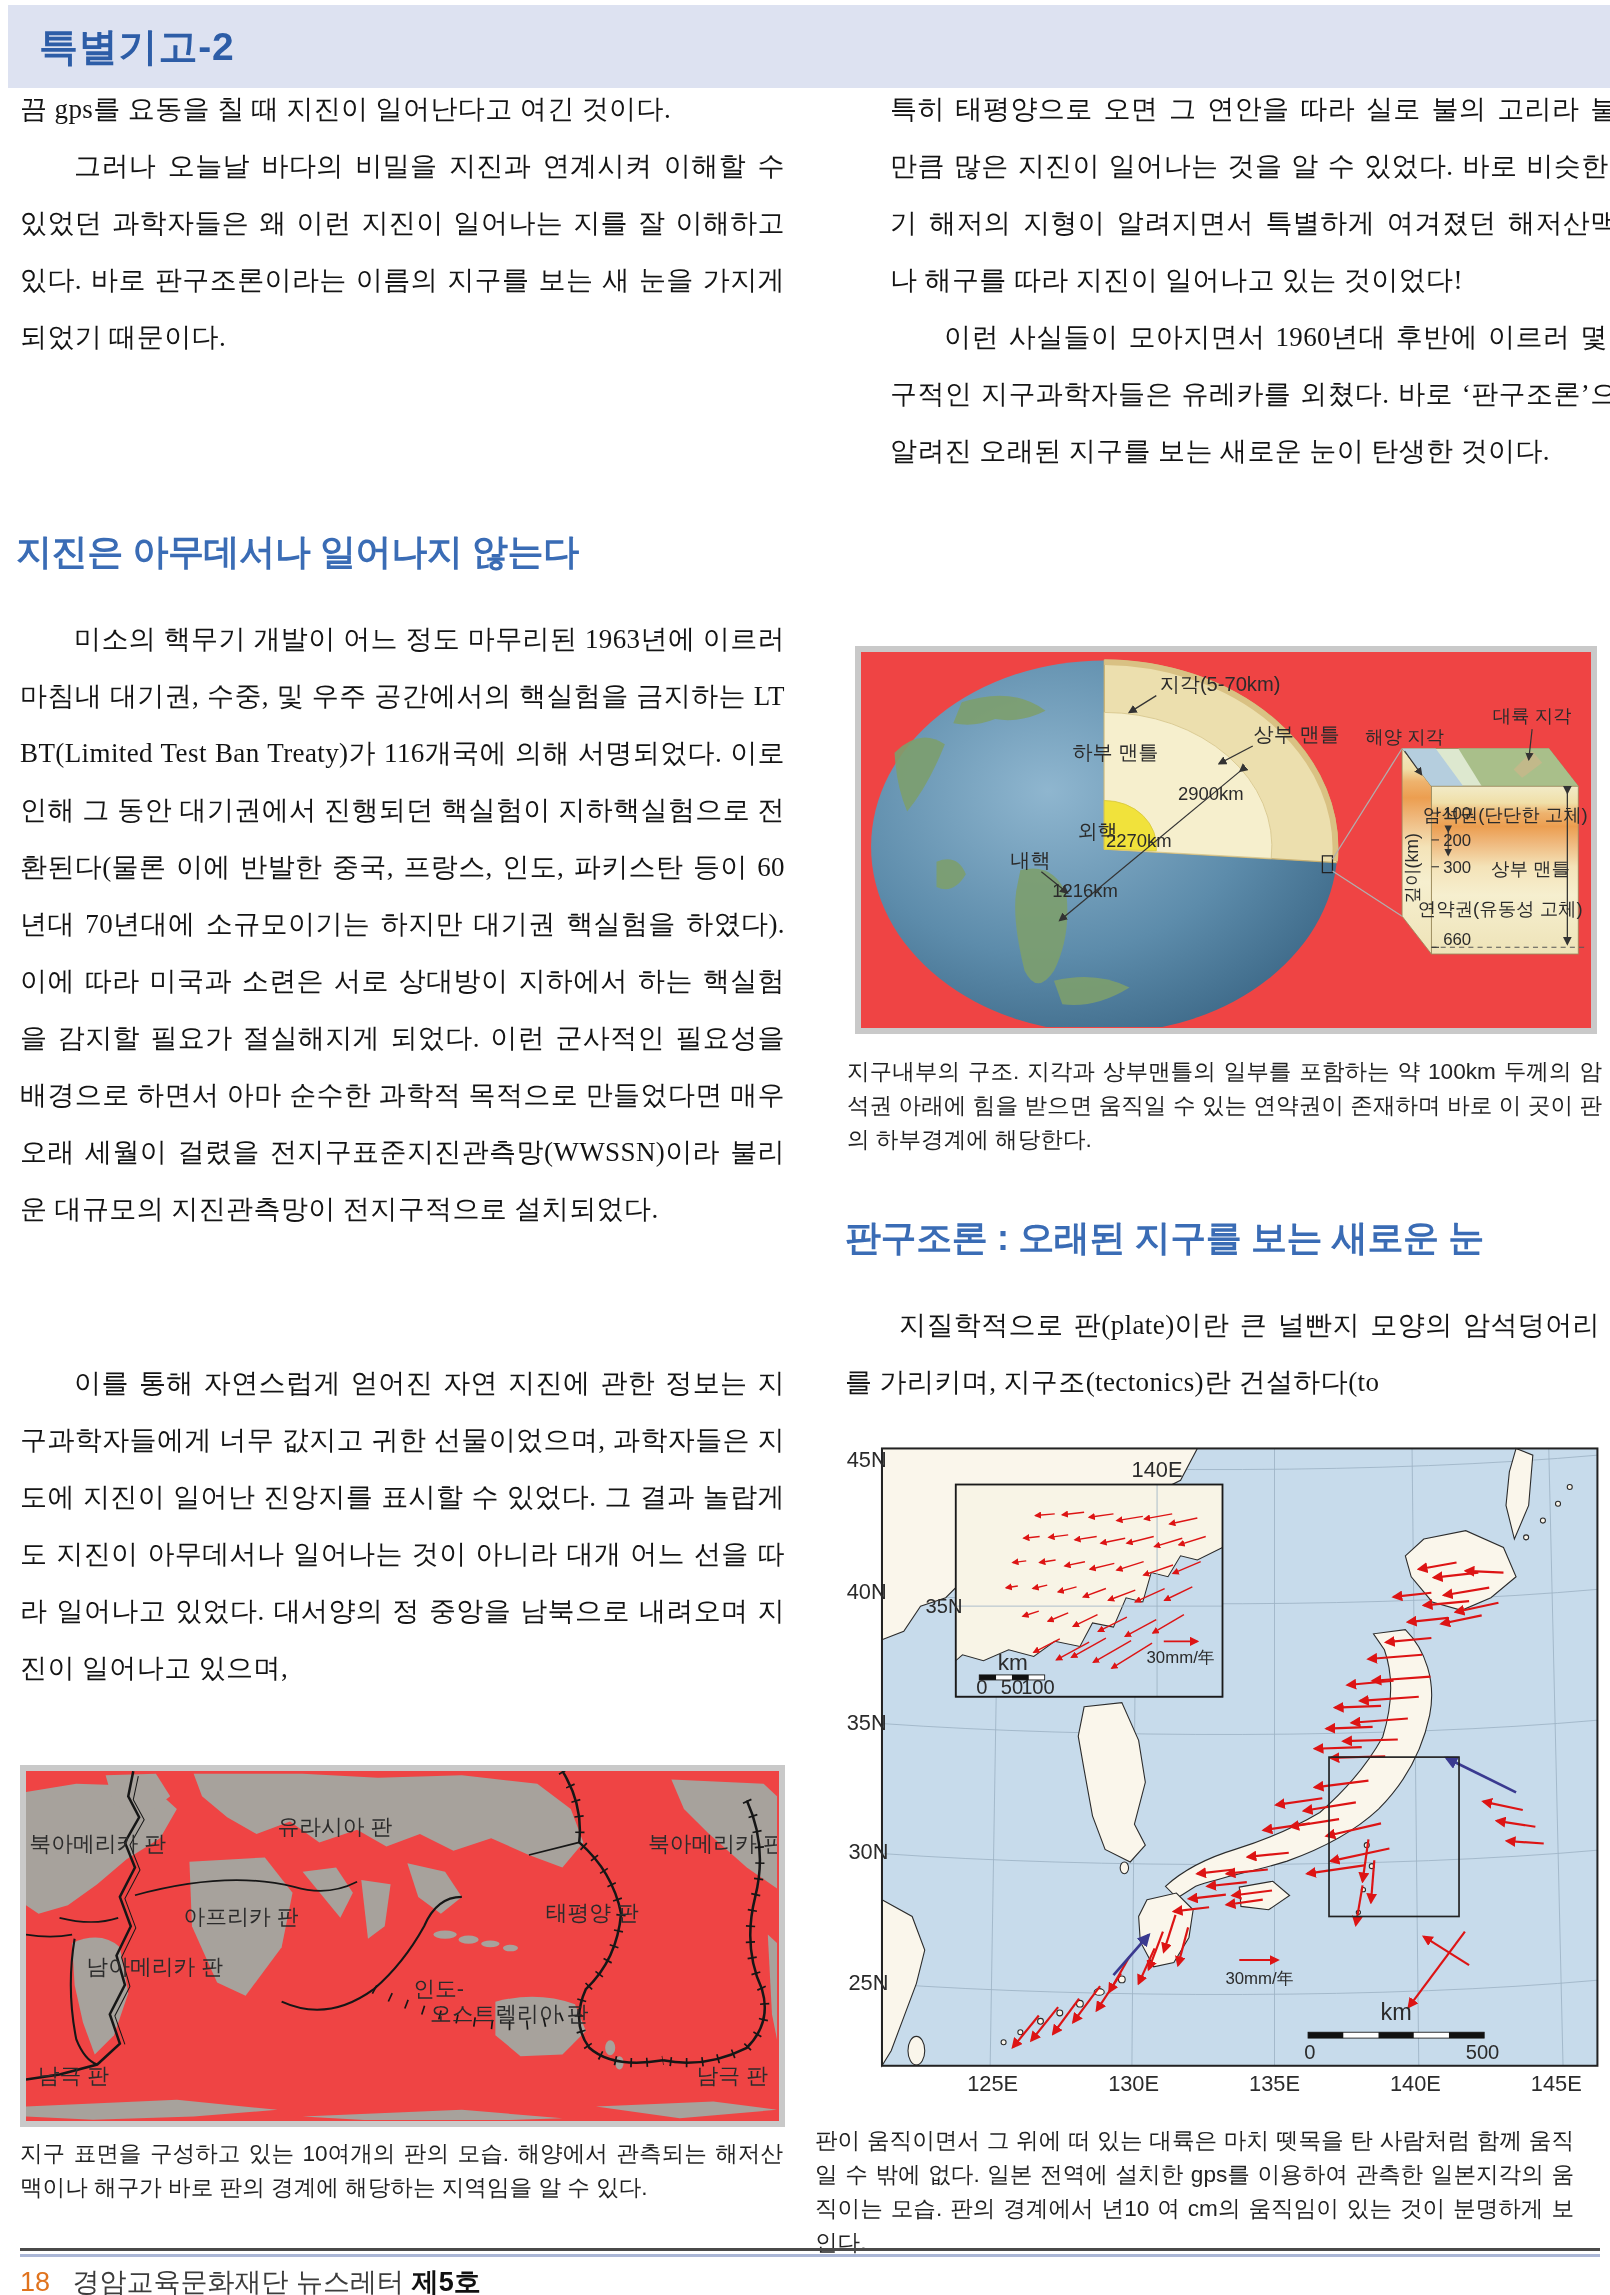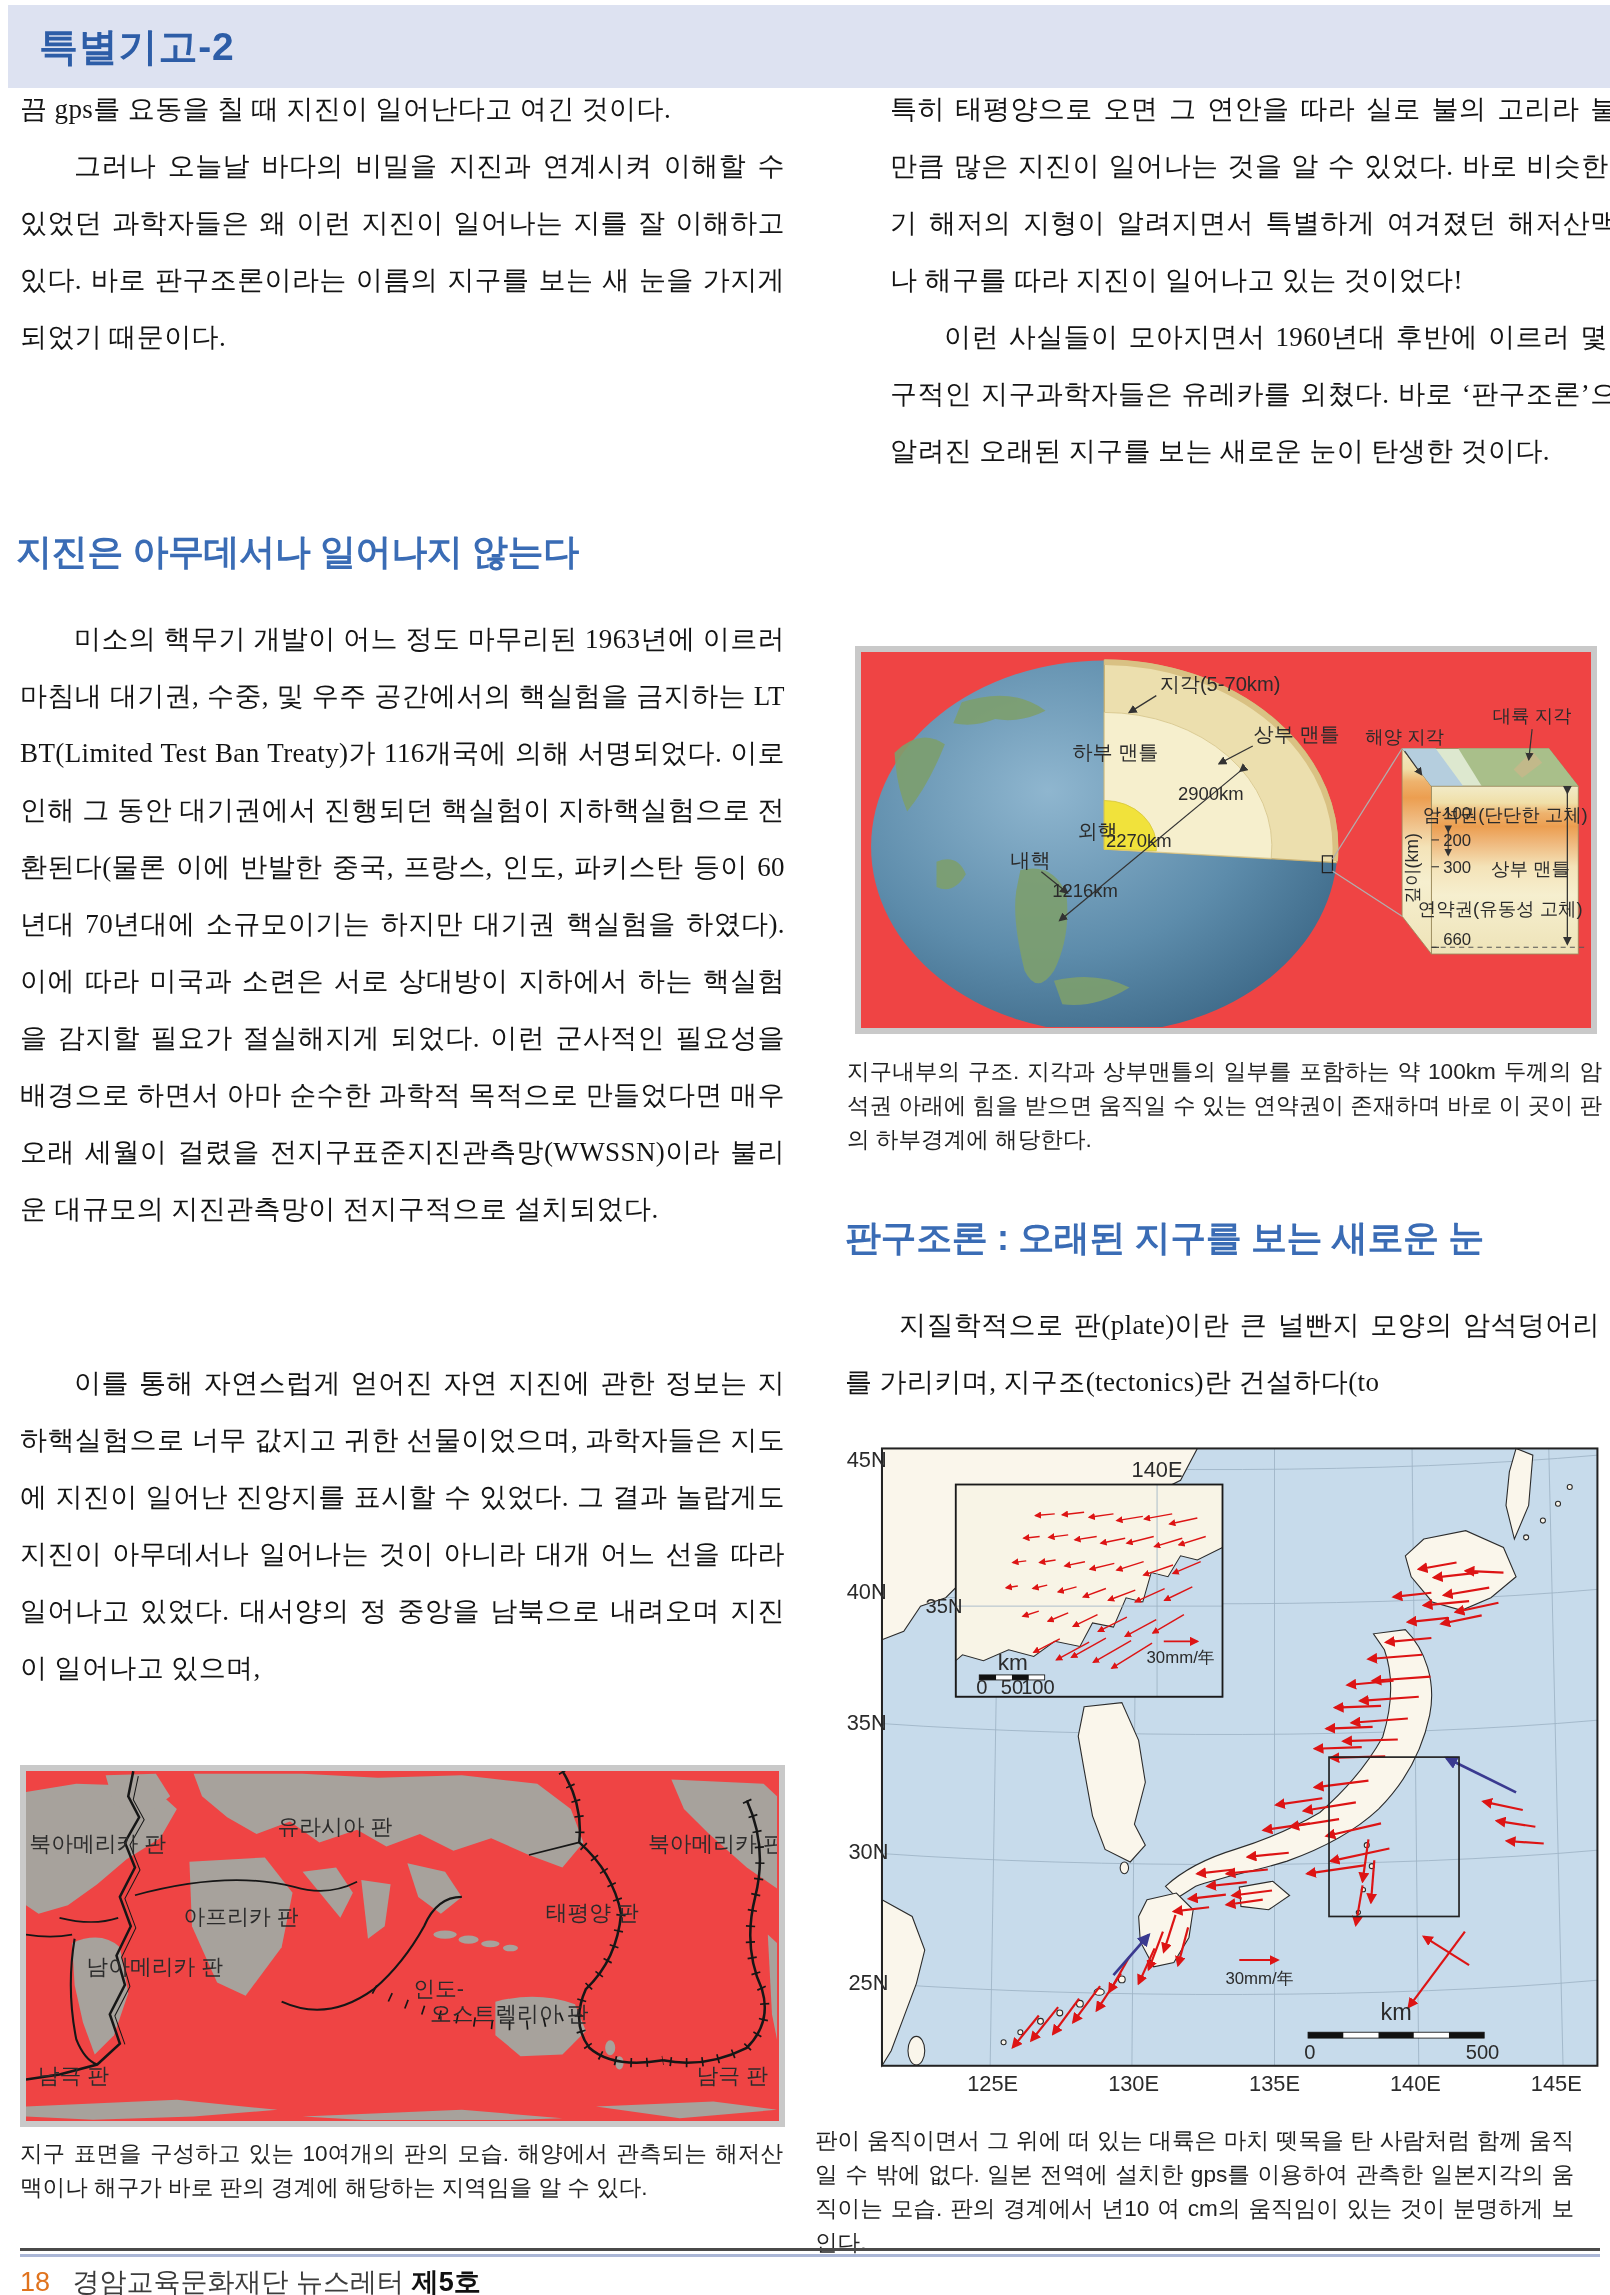--- a/index.html
+++ b/index.html
@@ -30,21 +30,21 @@
 
   <div class="abs hdr-bar"></div>
   <div class="abs hdr-title">특별기고-2</div>
 
   <div class="abs" style="left:20px;top:81px;width:765px;">
     <p class="body-par" style="margin:0;">끔 gps를 요동을 칠 때 지진이 일어난다고 여긴 것이다.</p>
     <p class="body-par ind" style="margin:0;">그러나 오늘날 바다의 비밀을 지진과 연계시켜 이해할 수 있었던 과학자들은 왜 이런 지진이 일어나는 지를 잘 이해하고 있다. 바로 판구조론이라는 이름의 지구를 보는 새 눈을 가지게 되었기 때문이다.</p>
   </div>
   <h2 class="abs blue-h" style="left:16px;top:528px;margin:0;">지진은 아무데서나 일어나지 않는다</h2>
   <p class="abs body-par ind" style="left:20px;top:611px;width:765px;margin:0;">미소의 핵무기 개발이 어느 정도 마무리된 1963년에 이르러 마침내 대기권, 수중, 및 우주 공간에서의 핵실험을 금지하는 LTBT(Limited Test Ban Treaty)가 116개국에 의해 서명되었다. 이로 인해 그 동안 대기권에서 진행되던 핵실험이 지하핵실험으로 전환된다(물론 이에 반발한 중국, 프랑스, 인도, 파키스탄 등이 60년대 70년대에 소규모이기는 하지만 대기권 핵실험을 하였다). 이에 따라 미국과 소련은 서로 상대방이 지하에서 하는 핵실험을 감지할 필요가 절실해지게 되었다. 이런 군사적인 필요성을 배경으로 하면서 아마 순수한 과학적 목적으로 만들었다면 매우 오래 세월이 걸렸을 전지구표준지진관측망(WWSSN)이라 불리운 대규모의 지진관측망이 전지구적으로 설치되었다.</p>
-  <p class="abs body-par ind" style="left:20px;top:1355px;width:765px;margin:0;">이를 통해 자연스럽게 얻어진 자연 지진에 관한 정보는 지하핵실험으로 너무 값지고 귀한 선물이었으며, 과학자들은 지도에 지진이 일어난 진앙지를 표시할 수 있었다. 그 결과 놀랍게도 지진이 아무데서나 일어나는 것이 아니라 대개 어느 선을 따라 일어나고 있었다. 대서양의 정 중앙을 남북으로 내려오며 지진이 일어나고 있으며,</p>
+  <p class="abs body-par ind" style="left:20px;top:1355px;width:765px;margin:0;">이를 통해 자연스럽게 얻어진 자연 지진에 관한 정보는 지구과학자들에게 너무 값지고 귀한 선물이었으며, 과학자들은 지도에 지진이 일어난 진앙지를 표시할 수 있었다. 그 결과 놀랍게도 지진이 아무데서나 일어나는 것이 아니라 대개 어느 선을 따라 일어나고 있었다. 대서양의 정 중앙을 남북으로 내려오며 지진이 일어나고 있으며,</p>
 
   <div class="abs figbox" style="left:20px;top:1765px;width:765px;height:362px;">
     <svg viewBox="0 0 896 416" width="751" height="349">
       <g fill="#a7a29c" stroke="none">
         <path d="M0,25 L60,15 L150,18 L180,45 L160,80 L120,105 L85,135 L50,160 L15,170 L0,160 Z"></path>
         <path d="M95,5 L155,3 L172,30 L140,55 L105,40 Z"></path>
         <path d="M55,205 Q90,190 112,210 L122,265 L105,315 L82,338 L68,300 L58,255 Z"></path>
         <path d="M200,3 L330,3 L420,8 L520,5 L610,15 L650,45 L665,85 L640,115 L600,100 L555,80 L510,95 L470,75 L430,90 L395,70 L350,85 L315,60 L275,75 L240,55 L210,30 Z"></path>
         <path d="M195,108 L285,103 L318,145 L305,210 L262,268 L228,252 L198,185 Z"></path>
         <path d="M330,120 L370,115 L390,145 L375,175 Z"></path>

